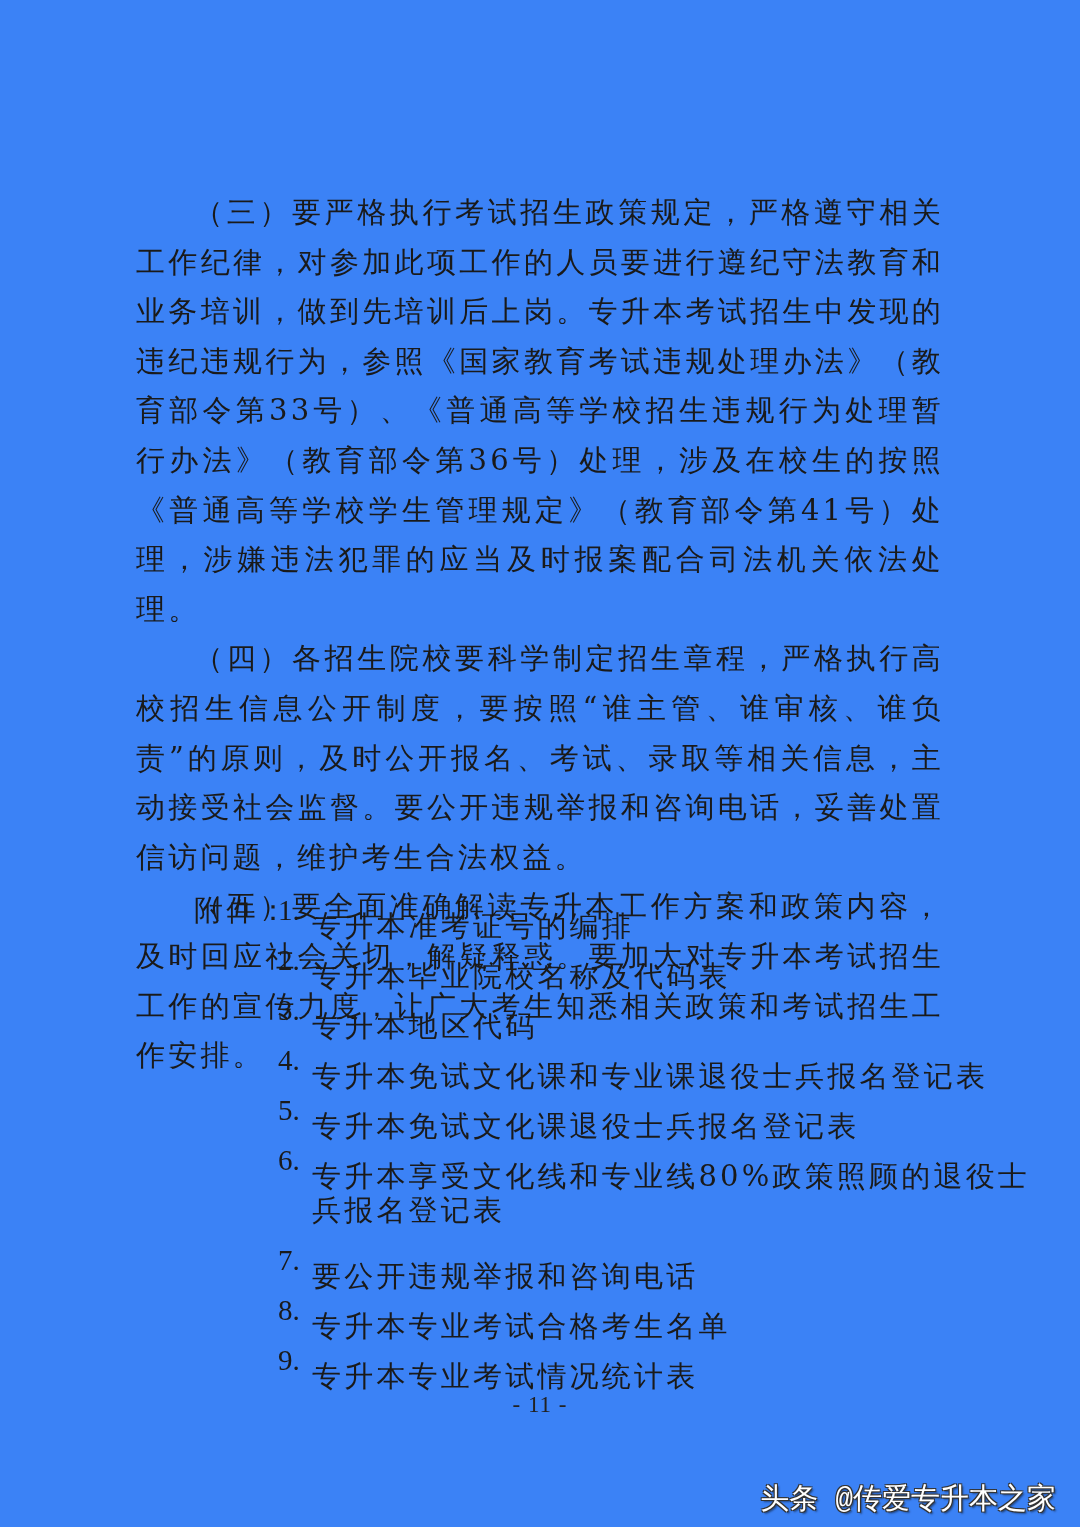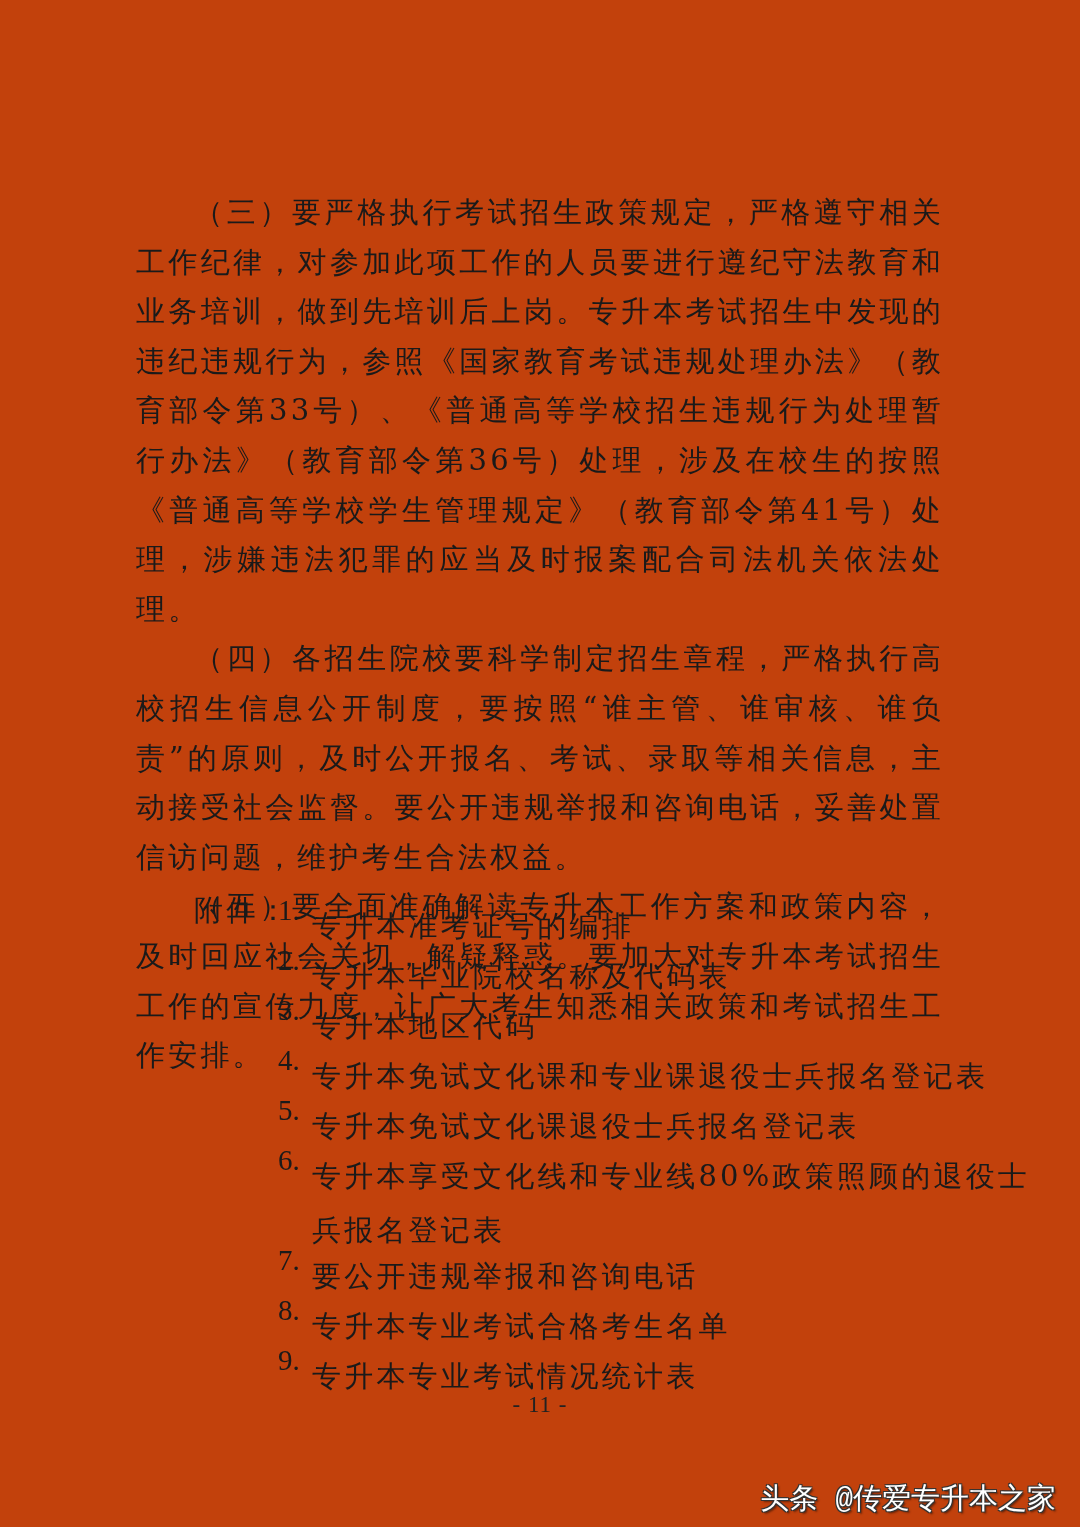--- a/index.html
+++ b/index.html
@@ -13,21 +13,21 @@
       position: relative;
       overflow: hidden;
       font-family: "DejaVu Serif", "Liberation Serif", serif;
       color: #1a1a1a;
     }
     .page {
       position: absolute;
       left: 0; top: 0;
       width: 1080px;
       height: 1527px;
-      background: #c2410c;
+      background: #3b82f6;
     }
     .body-text {
       position: absolute;
       left: 136px;
       top: 188px;
       width: 808px;
     }
     .para {
       font-size: 29px;
       line-height: 49.6px;
@@ -65,21 +65,20 @@
     }
     .att-text {
       position: absolute;
       left: 176px;
       top: 16px;
     }
     .att-cont {
       position: absolute;
       left: 176px;
       top: 0;
-      margin-top: 20px;
     }
     .page-number {
       position: absolute;
       left: 0;
       width: 1080px;
       top: 1392px;
       text-align: center;
       font-family: "Liberation Serif", serif;
       font-size: 23px;
       color: #222;

